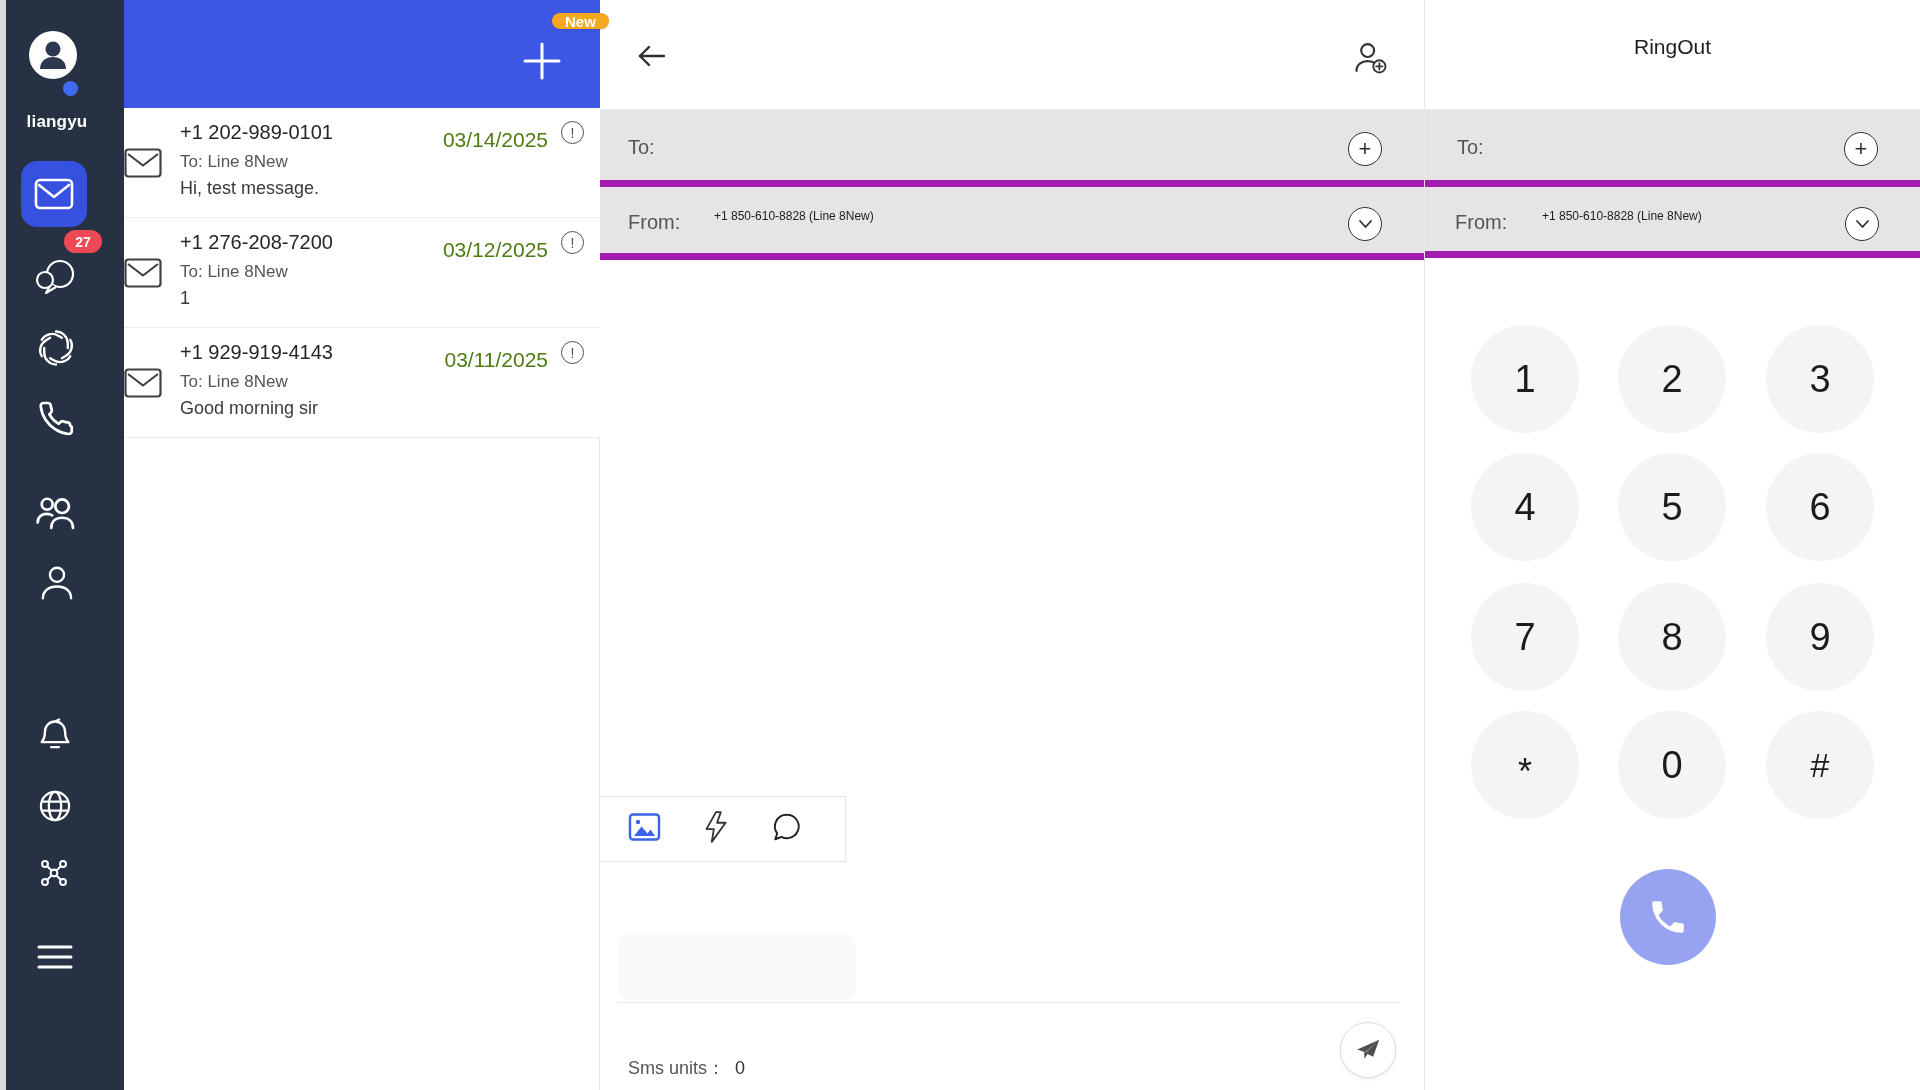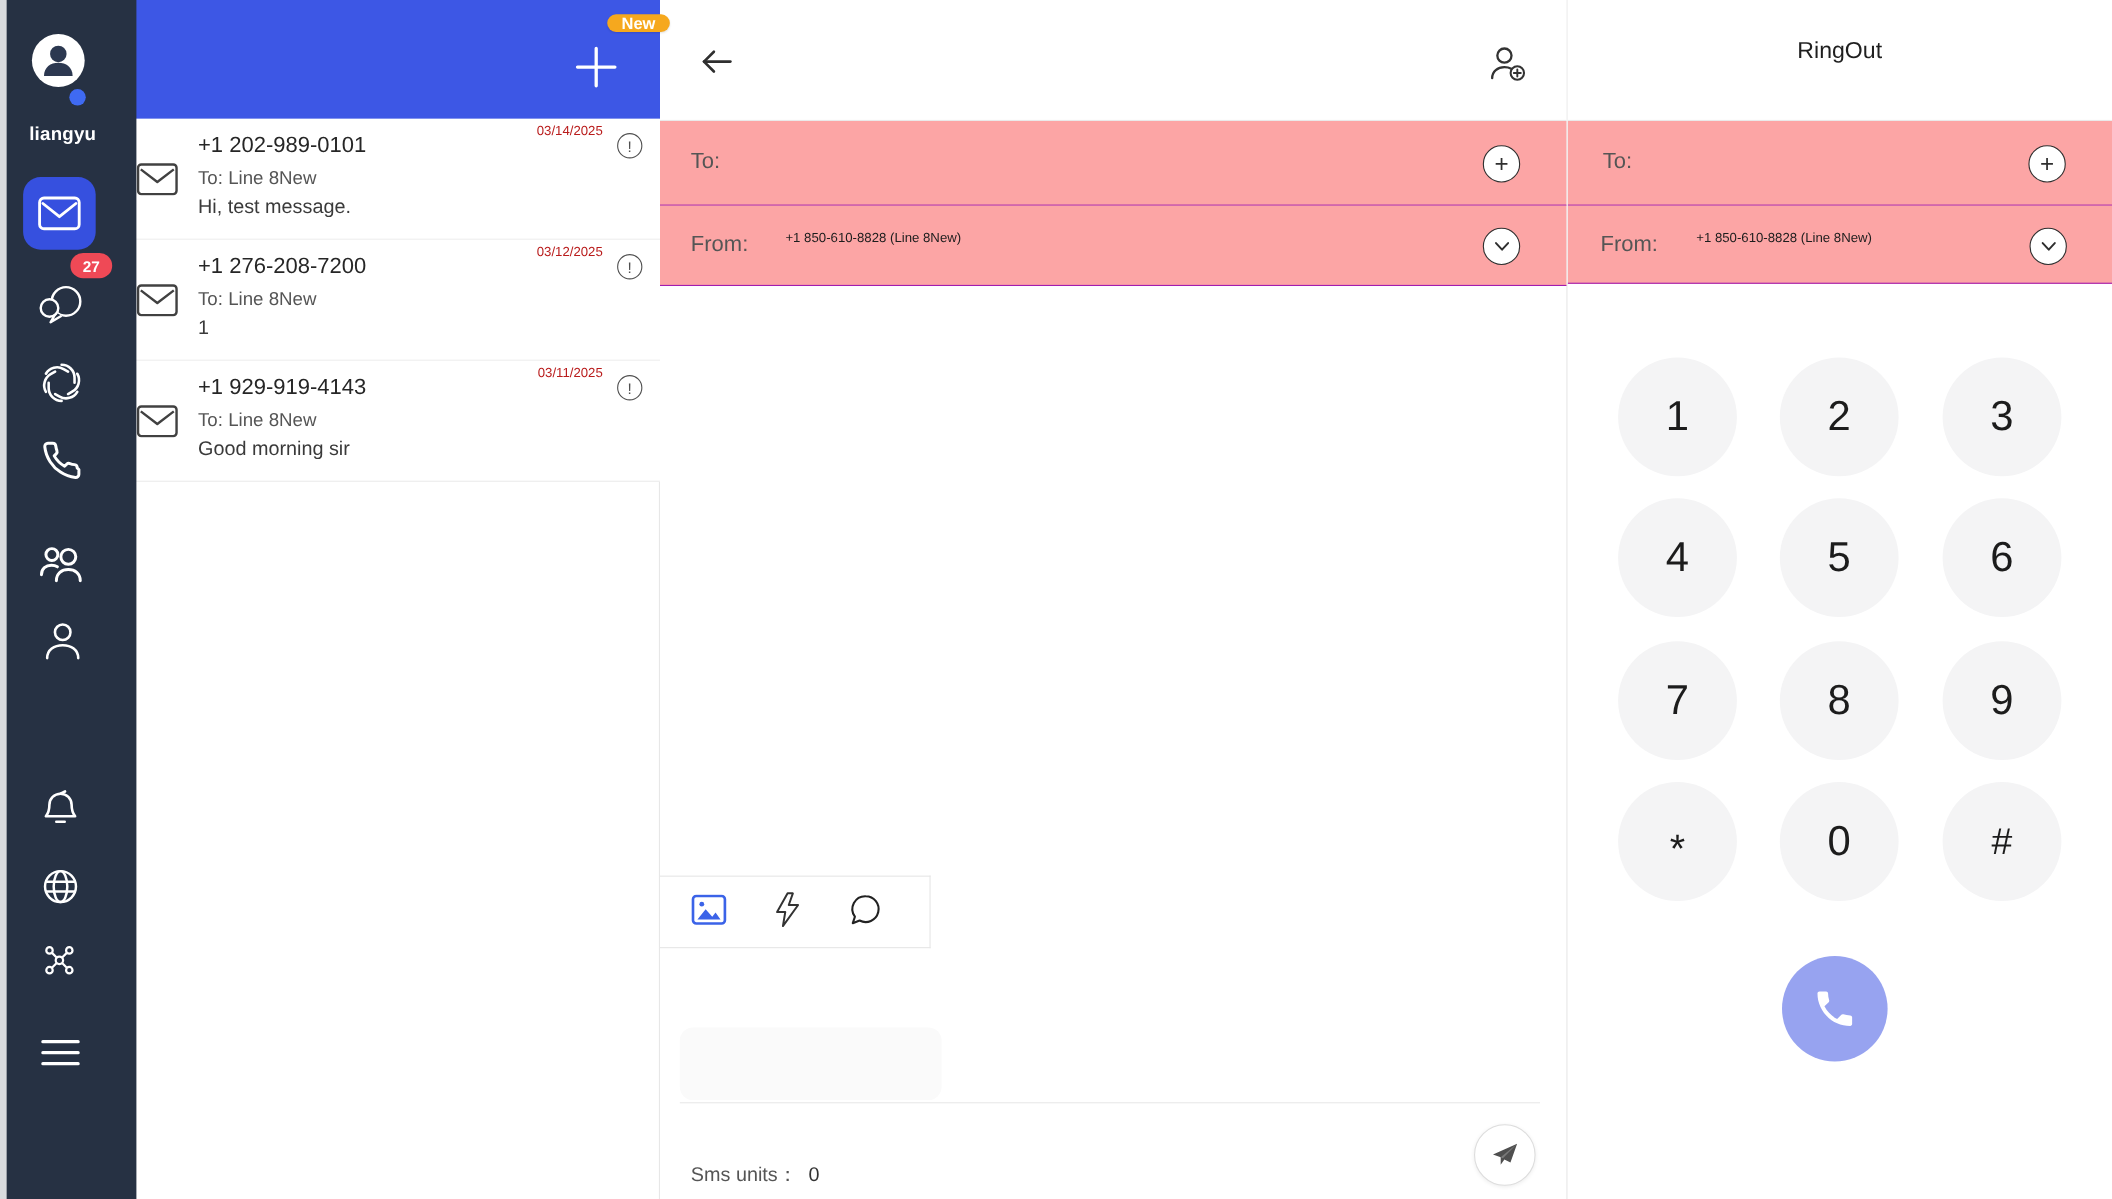--- a/index.html
+++ b/index.html
@@ -36,27 +36,27 @@
   .search-input::placeholder { color:#9aa0ad; }
   .search-glass { position:absolute; right:16px; top:16px; }
   .add-btn { position:absolute; left:412px; top:39px; width:44px; height:44px; display:flex; align-items:center; justify-content:center; cursor:pointer; }
   .new-badge { position:absolute; left:444px; top:13px; height:16px; padding:0 13px; border-radius:14px; background:#f6a81e; color:#fff; font-size:15px; font-weight:bold; display:flex; align-items:center; z-index:9; box-shadow:0 1px 2px rgba(0,0,0,.12); }
 
   .msg-item { position:absolute; left:0; width:492px; height:110px; border-bottom:1px solid #ececec; background:#fff; }
   .msg-item .env { position:absolute; left:16px; top:40px; }
   .msg-number { position:absolute; left:72px; top:13px; font-size:20px; color:#262626; }
   .msg-to { position:absolute; left:72px; top:44px; font-size:17px; color:#555; }
   .msg-preview { position:absolute; left:72px; top:70px; font-size:18px; color:#3a3a3a; }
-  .msg-date { position:absolute; right:52px; top:4px; font-size:12px; color:#b91c1c; }
+  .msg-date { position:absolute; right:52px; top:20px; font-size:21px; color:#4d7c0f; }
   .msg-alert { position:absolute; right:16px; top:13px; width:23px; height:23px; border:1.5px solid #4f4f4f; border-radius:50%; color:#4f4f4f; font-size:14px; display:flex; align-items:center; justify-content:center; }
 
   
   .panel-header { position:absolute; left:0; top:0; right:0; height:110px; border-bottom:1px solid #eaeaea; background:#fff; }
   .panel-title { position:absolute; left:0; right:0; top:35px; text-align:center; font-size:21px; color:#1f1f1f; }
-  .field-row { position:absolute; left:0; right:0; background:#fca5a5; border-bottom:1px solid #a21caf; }
+  .field-row { position:absolute; left:0; right:0; background:#e5e5e5; border-bottom:7px solid #a21caf; }
   .row-label { position:absolute; font-size:20px; color:#555; }
   .row-value { position:absolute; font-size:12px; color:#1d1d1d; white-space:nowrap; }
   .circle-btn { position:absolute; width:34px; height:34px; border:1.6px solid #2f2f2f; border-radius:50%; background:#fff; display:flex; align-items:center; justify-content:center; color:#2f2f2f; font-size:22px; font-weight:300; line-height:1; cursor:pointer; }
 
   
   .mid-panel { position:absolute; left:600px; top:0; width:825px; height:1090px; background:#fff; border-right:1px solid #e7e7e7; z-index:2; }
   .back-arrow { position:absolute; left:36px; top:44px; cursor:pointer; }
   .person-add { position:absolute; left:752px; top:40px; cursor:pointer; }
   .mid-to-row { top:110px; height:77px; }
   .mid-from-row { top:187px; height:73px; }

